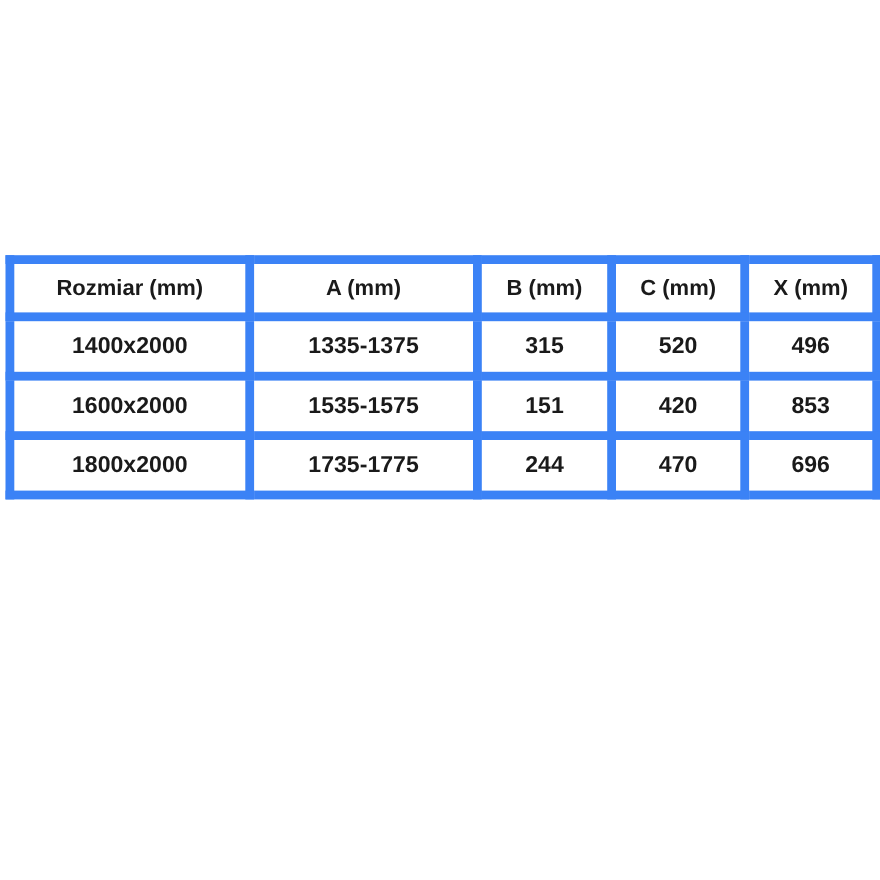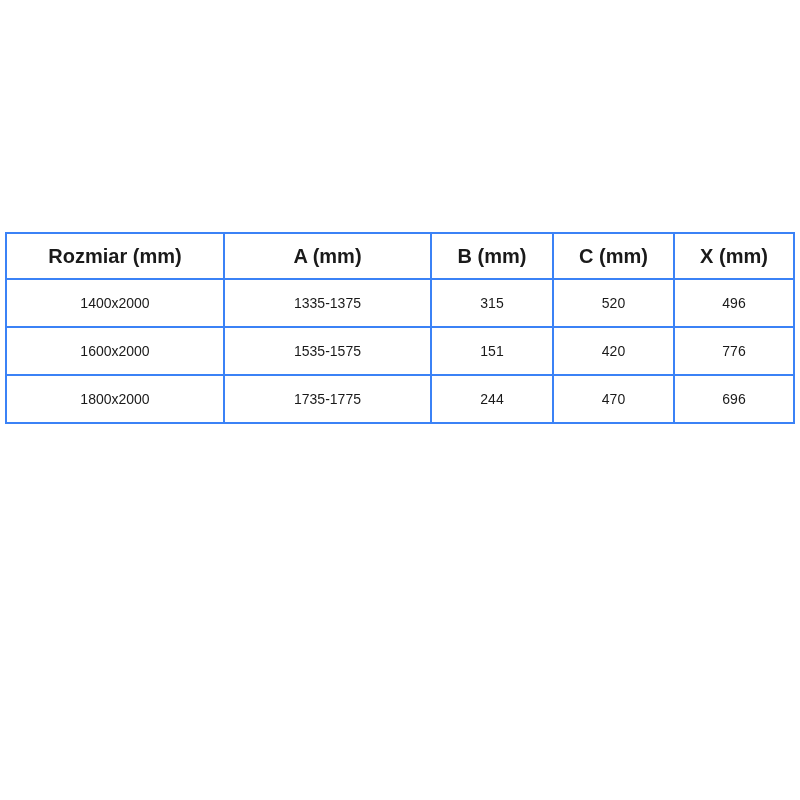--- a/index.html
+++ b/index.html
@@ -18,38 +18,38 @@
   table.spec-table {
     position: absolute;
     left: 5px;
     top: 232px;
     width: 788px;
     border-collapse: collapse;
     table-layout: fixed;
   }
   table.spec-table th,
   table.spec-table td {
-    border: 2px solid #3b82f6;
+    border: 8px solid #3b82f6;
     text-align: center;
     vertical-align: middle;
     background: #ffffff;
     color: #1a1a1a;
     padding: 0;
     overflow: hidden;
     white-space: nowrap;
   }
   table.spec-table th {
     height: 44px;
     font-size: 20px;
     font-weight: bold;
   }
   table.spec-table td {
     height: 46px;
-    font-size: 14px;
-    font-weight: normal;
+    font-size: 21px;
+    font-weight: bold;
   }
   col.c-rozmiar { width: 218px; }
   col.c-a       { width: 207px; }
   col.c-b       { width: 122px; }
   col.c-c       { width: 121px; }
   col.c-x       { width: 120px; }
 </style>
 </head>
 <body>
 
@@ -77,21 +77,21 @@
           <td>1335-1375</td>
           <td>315</td>
           <td>520</td>
           <td>496</td>
         </tr>
         <tr>
           <td>1600x2000</td>
           <td>1535-1575</td>
           <td>151</td>
           <td>420</td>
-          <td>776</td>
+          <td>853</td>
         </tr>
         <tr>
           <td>1800x2000</td>
           <td>1735-1775</td>
           <td>244</td>
           <td>470</td>
           <td>696</td>
         </tr>
       </tbody>
   </table>

